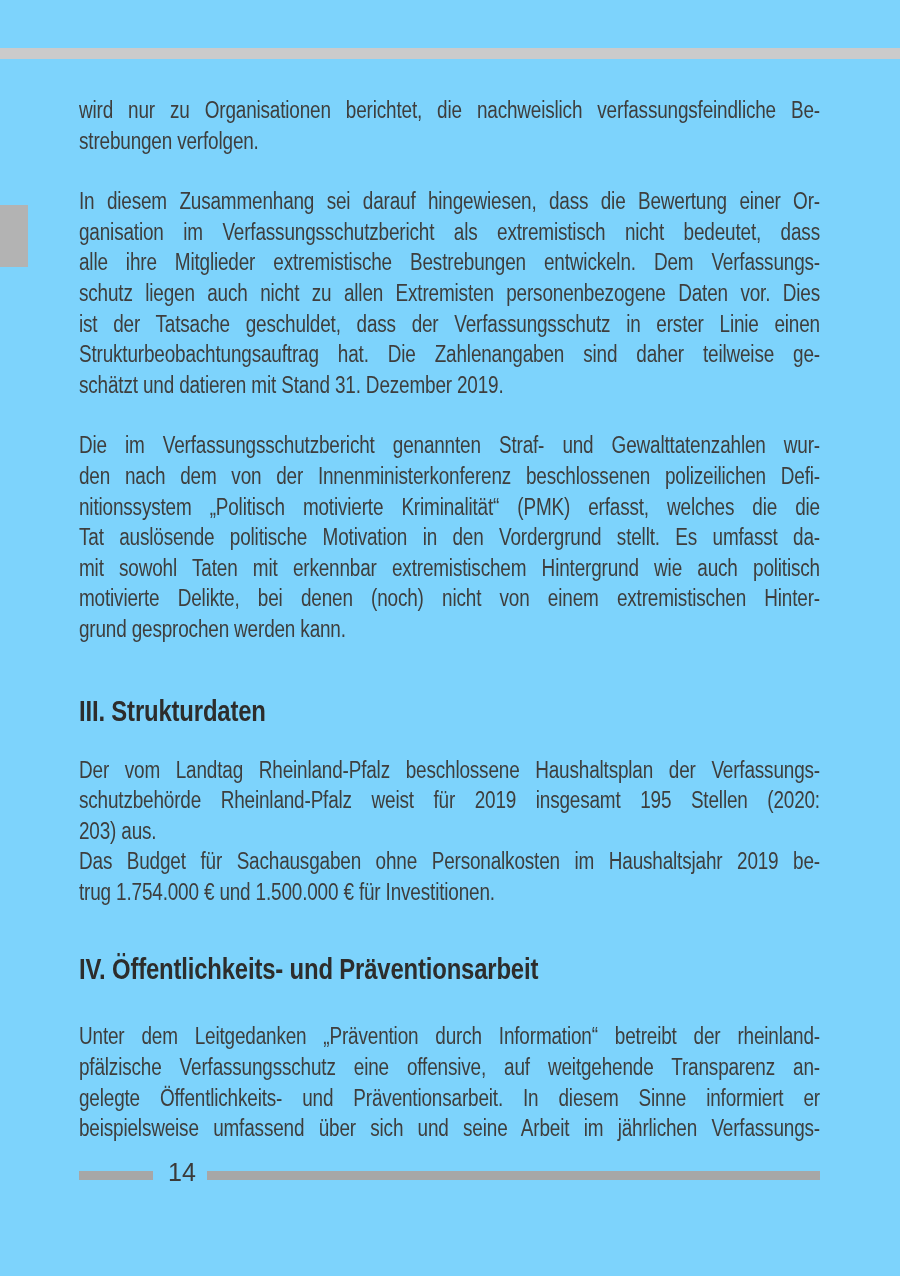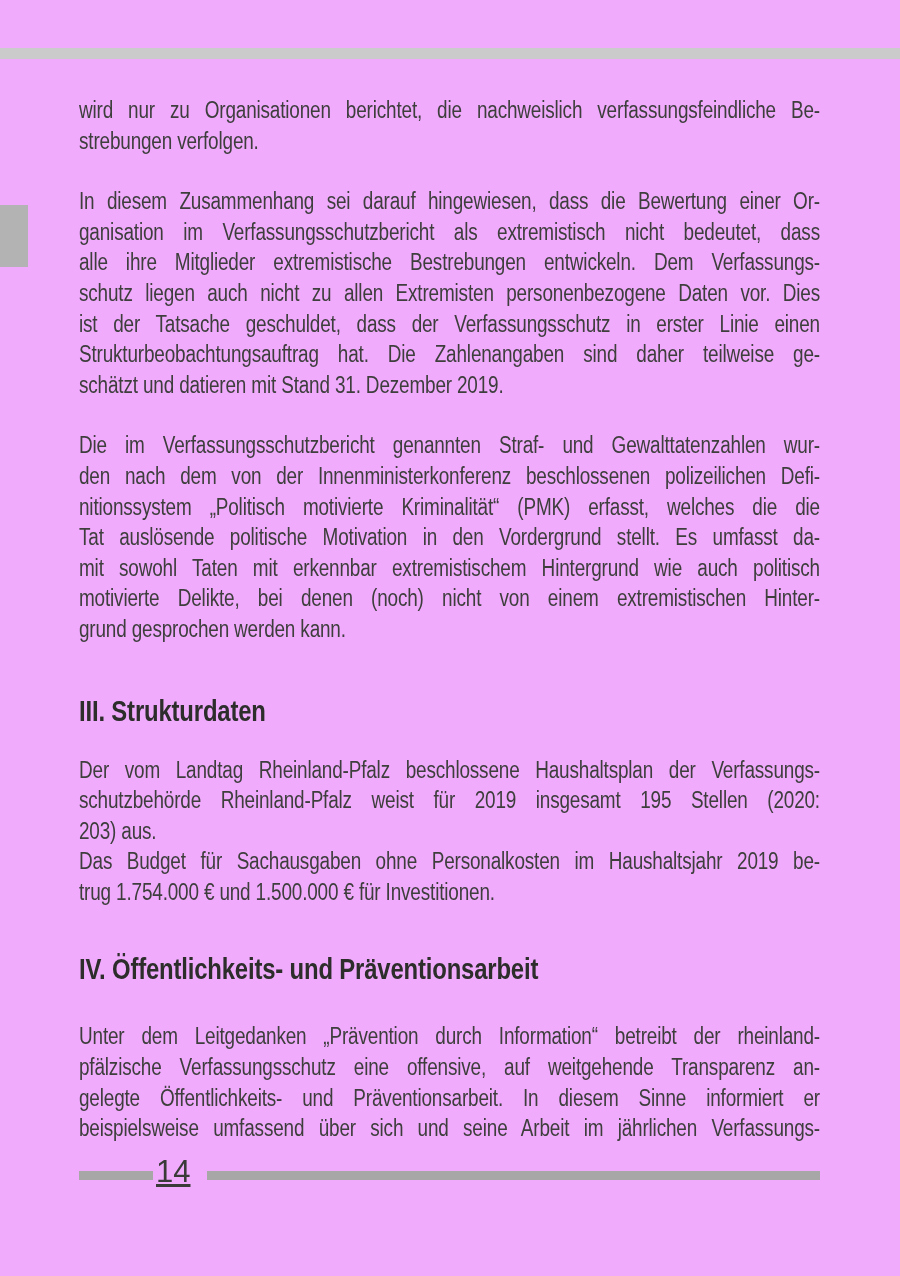--- a/index.html
+++ b/index.html
@@ -1,20 +1,20 @@
 <!DOCTYPE html>
 <html lang="de"><head>
 <meta charset="utf-8">
 <style>
   html, body { margin: 0; padding: 0; background: #ffffff; }
   .page {
     position: relative;
     width: 900px;
     height: 1276px;
-    background: #f0abfc;
+    background: #7dd3fc;
     overflow: hidden;
     font-family: "Liberation Sans", sans-serif;
   }
   
   .topbar   { position: absolute; left: 0; top: 48px;  width: 900px; height: 11px; }
   .sidetab  { position: absolute; left: 0; top: 205px; width: 28px;  height: 62px; }
   .fbar-left  { position: absolute; left: 79px;  top: 1171px; width: 74px;  height: 9px; }
   .fbar-right { position: absolute; left: 207px; top: 1171px; width: 613px; height: 9px; }
 
   
@@ -51,24 +51,24 @@
   .p3 { margin-top: 30px; }
   .h3 { margin-top: 48px; }
   .p4 { margin-top: 26px; }
   .h4 { margin-top: 44px; }
   .p5 { margin-top: 34px; }
 
   .pagenum {
     position: absolute;
     left: 156px; top: 1157px;
     width: 52px;
-    font-size: 31px;
+    text-align: center;
+    font-size: 25px;
     line-height: 30px;
     color: #3a3a39;
-    text-decoration: underline;
   }
 </style>
 </head>
 <body>
 
 <div class="page">
 
   <div class="topbar" style="background: rgb(203, 203, 203);"></div>
   <div class="sidetab" style="background: rgb(179, 179, 179);"></div>
 

